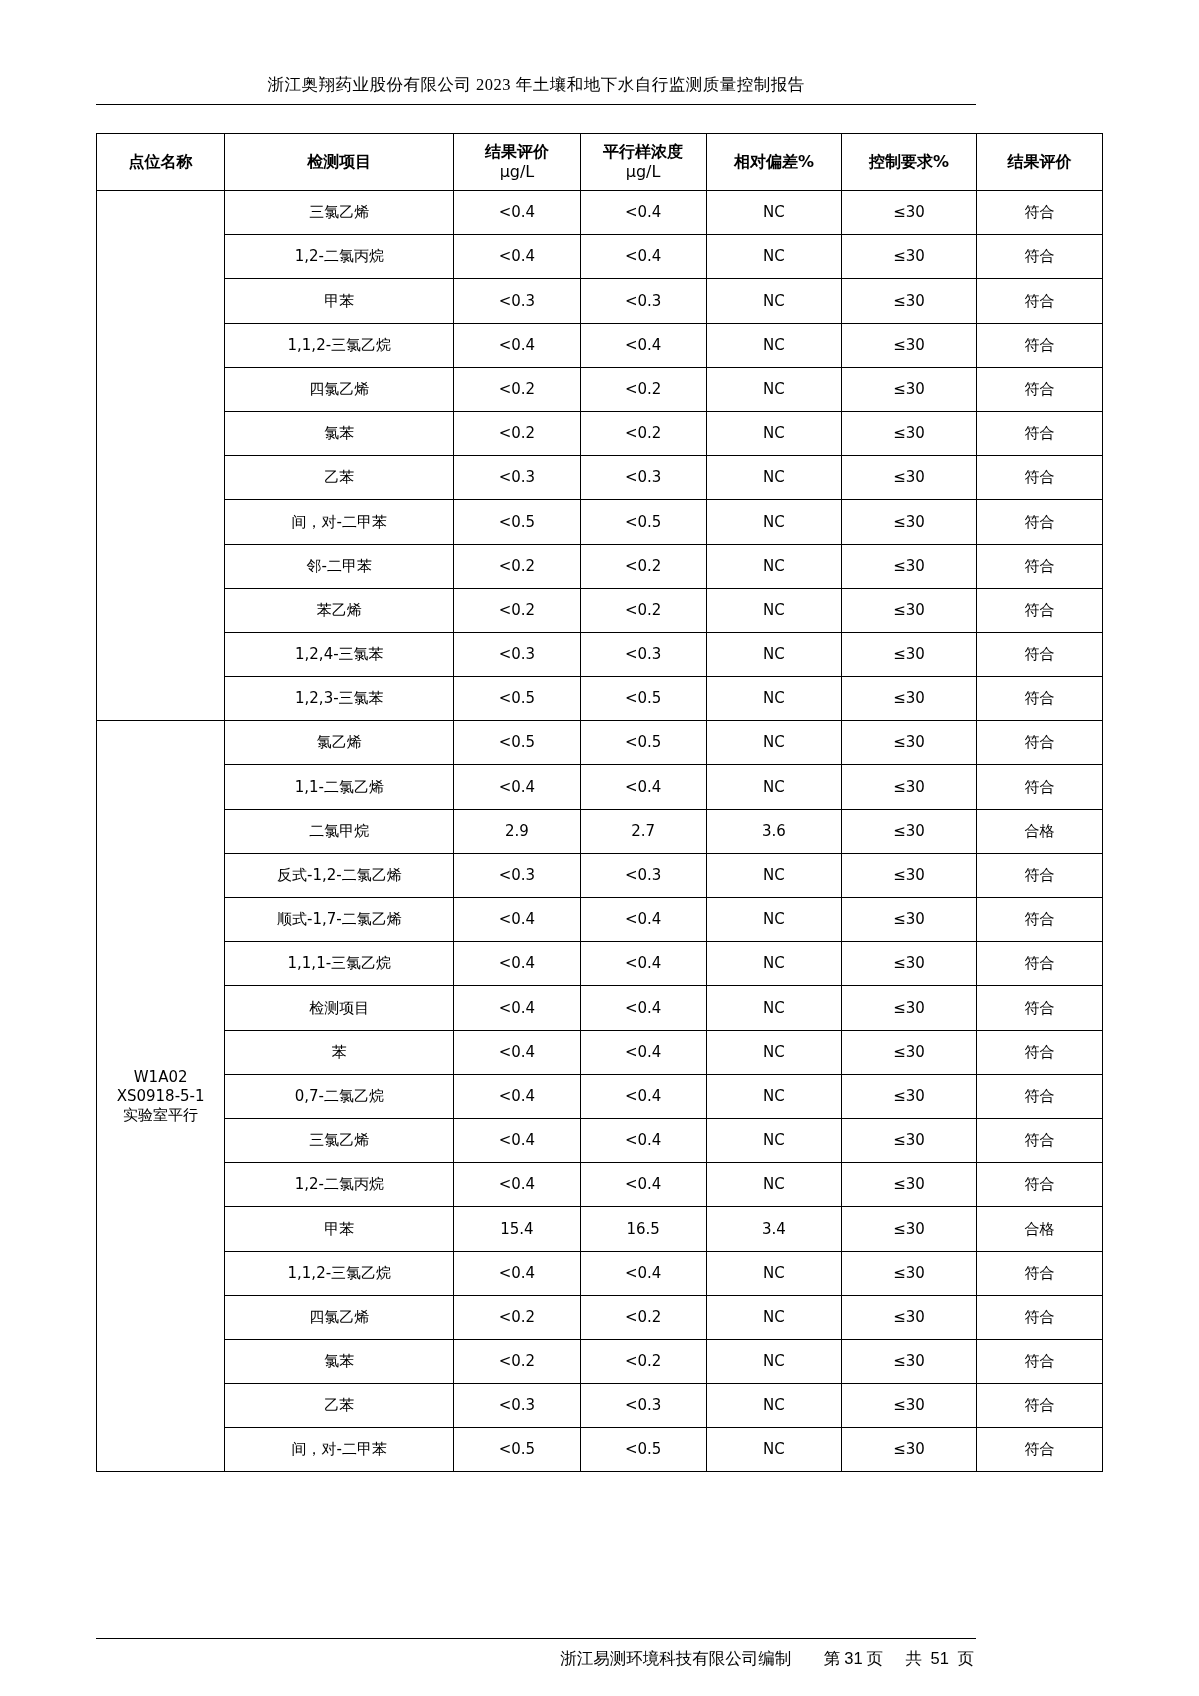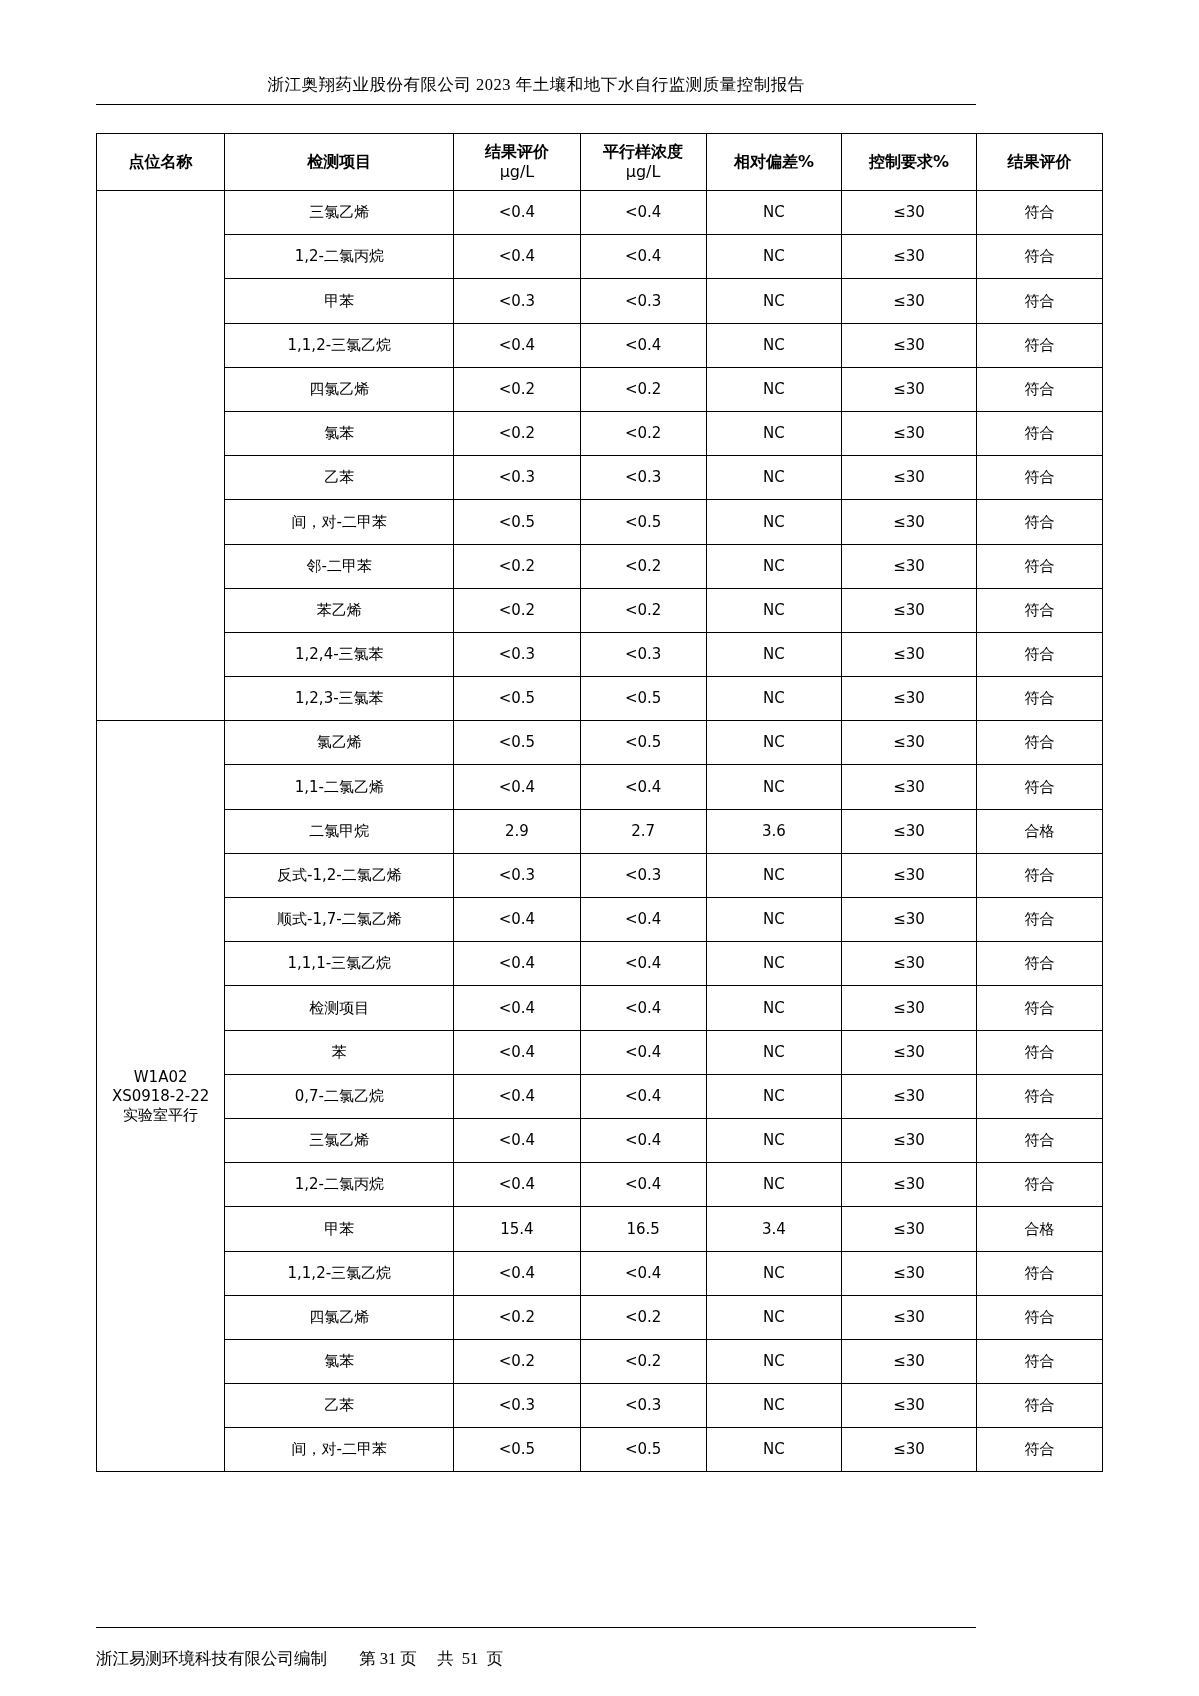--- a/index.html
+++ b/index.html
@@ -67,26 +67,26 @@
   td.point-cell {
     font-size: 15px;
     line-height: 1.55;
     white-space: pre-line;
   }
   .unit-line {
     display: block;
     font-weight: normal;
   }
   .footer {
-    text-align: left;
+    text-align: right;
     font-size: 16.5px;
     border-top: 1.3px solid #000;
-    padding-top: 20px;
+    padding-top: 9px;
     padding-bottom: 26px;
-    font-family: Liberation Serif, serif;
+    font-family: Liberation Sans, sans-serif;
   }
   .footer .pageinfo {
     margin-left: 26px;
   }
   .footer .pageinfo span { margin: 0 2px; }
 </style>
 </head>
 <body>
 
 <div class="page">
@@ -216,21 +216,21 @@
           <td>1,2,3-三氯苯</td>
           <td>&lt;0.5</td>
           <td>&lt;0.5</td>
           <td>NC</td>
           <td>≤30</td>
           <td>符合</td>
         </tr>
 
         <tr>
           <td class="point-cell" rowspan="17">W1A02
-XS0918-2-22
+XS0918-5-1
 实验室平行</td>
           <td>氯乙烯</td>
           <td>&lt;0.5</td>
           <td>&lt;0.5</td>
           <td>NC</td>
           <td>≤30</td>
           <td>符合</td>
         </tr>
         <tr>
           <td>1,1-二氯乙烯</td>

